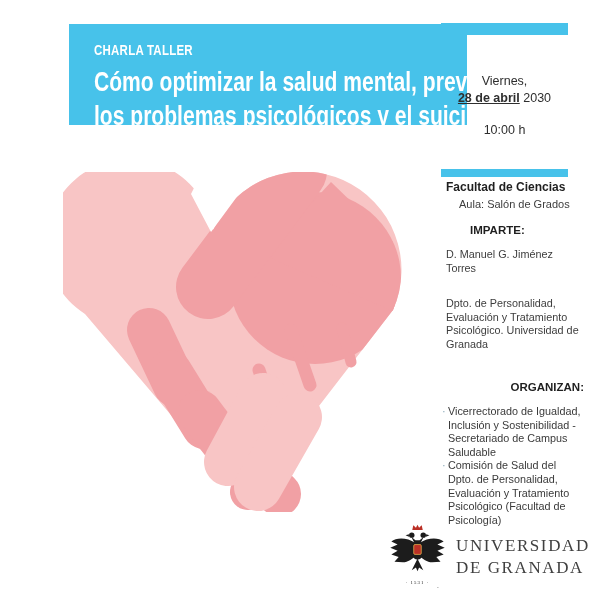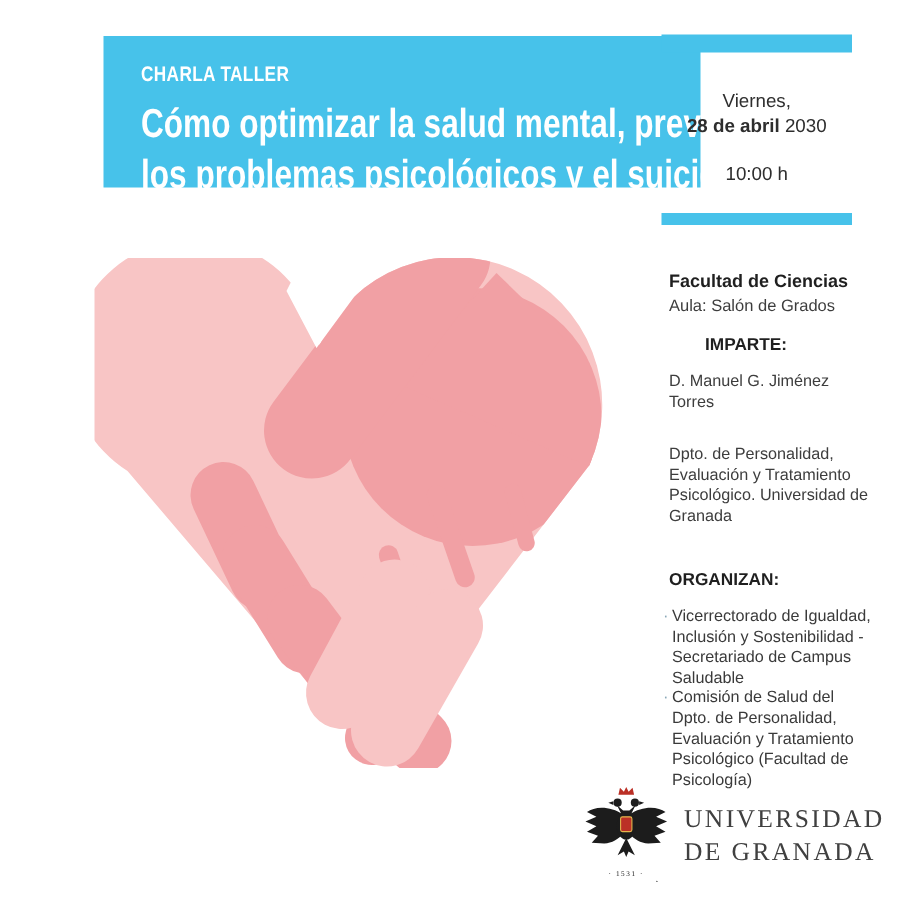--- a/index.html
+++ b/index.html
@@ -15,36 +15,36 @@
   .kicker{
     display:inline-block;font-weight:bold;font-size:14px;letter-spacing:.3px;
     transform:scaleX(.82);transform-origin:0 0;white-space:nowrap;
   }
   .title{
     margin-top:6px;font-weight:bold;font-size:27px;line-height:34px;
     transform:scaleX(.78);transform-origin:0 0;white-space:nowrap;
   }
   
   .date-box{
-    position:absolute;left:441px;top:23px;width:127px;height:127px;box-sizing:border-box;
+    position:absolute;left:441px;top:23px;width:127px;height:154px;box-sizing:border-box;
     border-top:12px solid #47c2ea;border-bottom:8px solid #47c2ea;
-    text-align:center;font-size:12.5px;color:#2e2e2e;padding-top:24px;line-height:17px;
+    text-align:center;font-size:12.5px;color:#2e2e2e;padding-top:38px;line-height:17px;
   }
-  .date-day{font-weight:bold;}
+  .date-day{font-weight:bold;text-decoration:underline;}
   .date-time{margin-top:15px;}
   
   .blk{position:absolute;left:446px;width:138px;font-size:10.8px;line-height:13.6px;color:#3d3d3d;}
   .venue{top:181px;}
   .venue-name{font-weight:bold;font-size:12px;color:#1f1f1f;margin-bottom:3px;}
-  .venue-room{font-size:11px;}
+  .venue-room{font-size:11px;margin-left:13px;}
   .sec-label{font-weight:bold;font-size:11.5px;color:#1f1f1f;}
   .imparte{top:224px;padding-left:24px;}
   .speaker{top:248px;}
   .dept{top:297px;}
-  .organizan{top:381px;}
+  .organizan{top:381px;text-align:right;}
   .org-list{position:absolute;left:442px;top:405px;width:142px;font-size:10.8px;line-height:13.6px;}
   .org-item{display:flex;margin:0 0 0 0;}
   .org-dot{color:#8aa8b8;width:6px;flex:0 0 6px;font-size:11px;}
   .org-text{flex:1;}
   
   .emblem{position:absolute;left:384px;top:521px;width:67px;height:67px;}
   .wordmark{
     position:absolute;left:456px;top:535px;
     font-family:"Liberation Serif", serif;color:#404040;font-size:17px;line-height:21.5px;
     letter-spacing:1.6px;font-weight:normal;white-space:nowrap;

